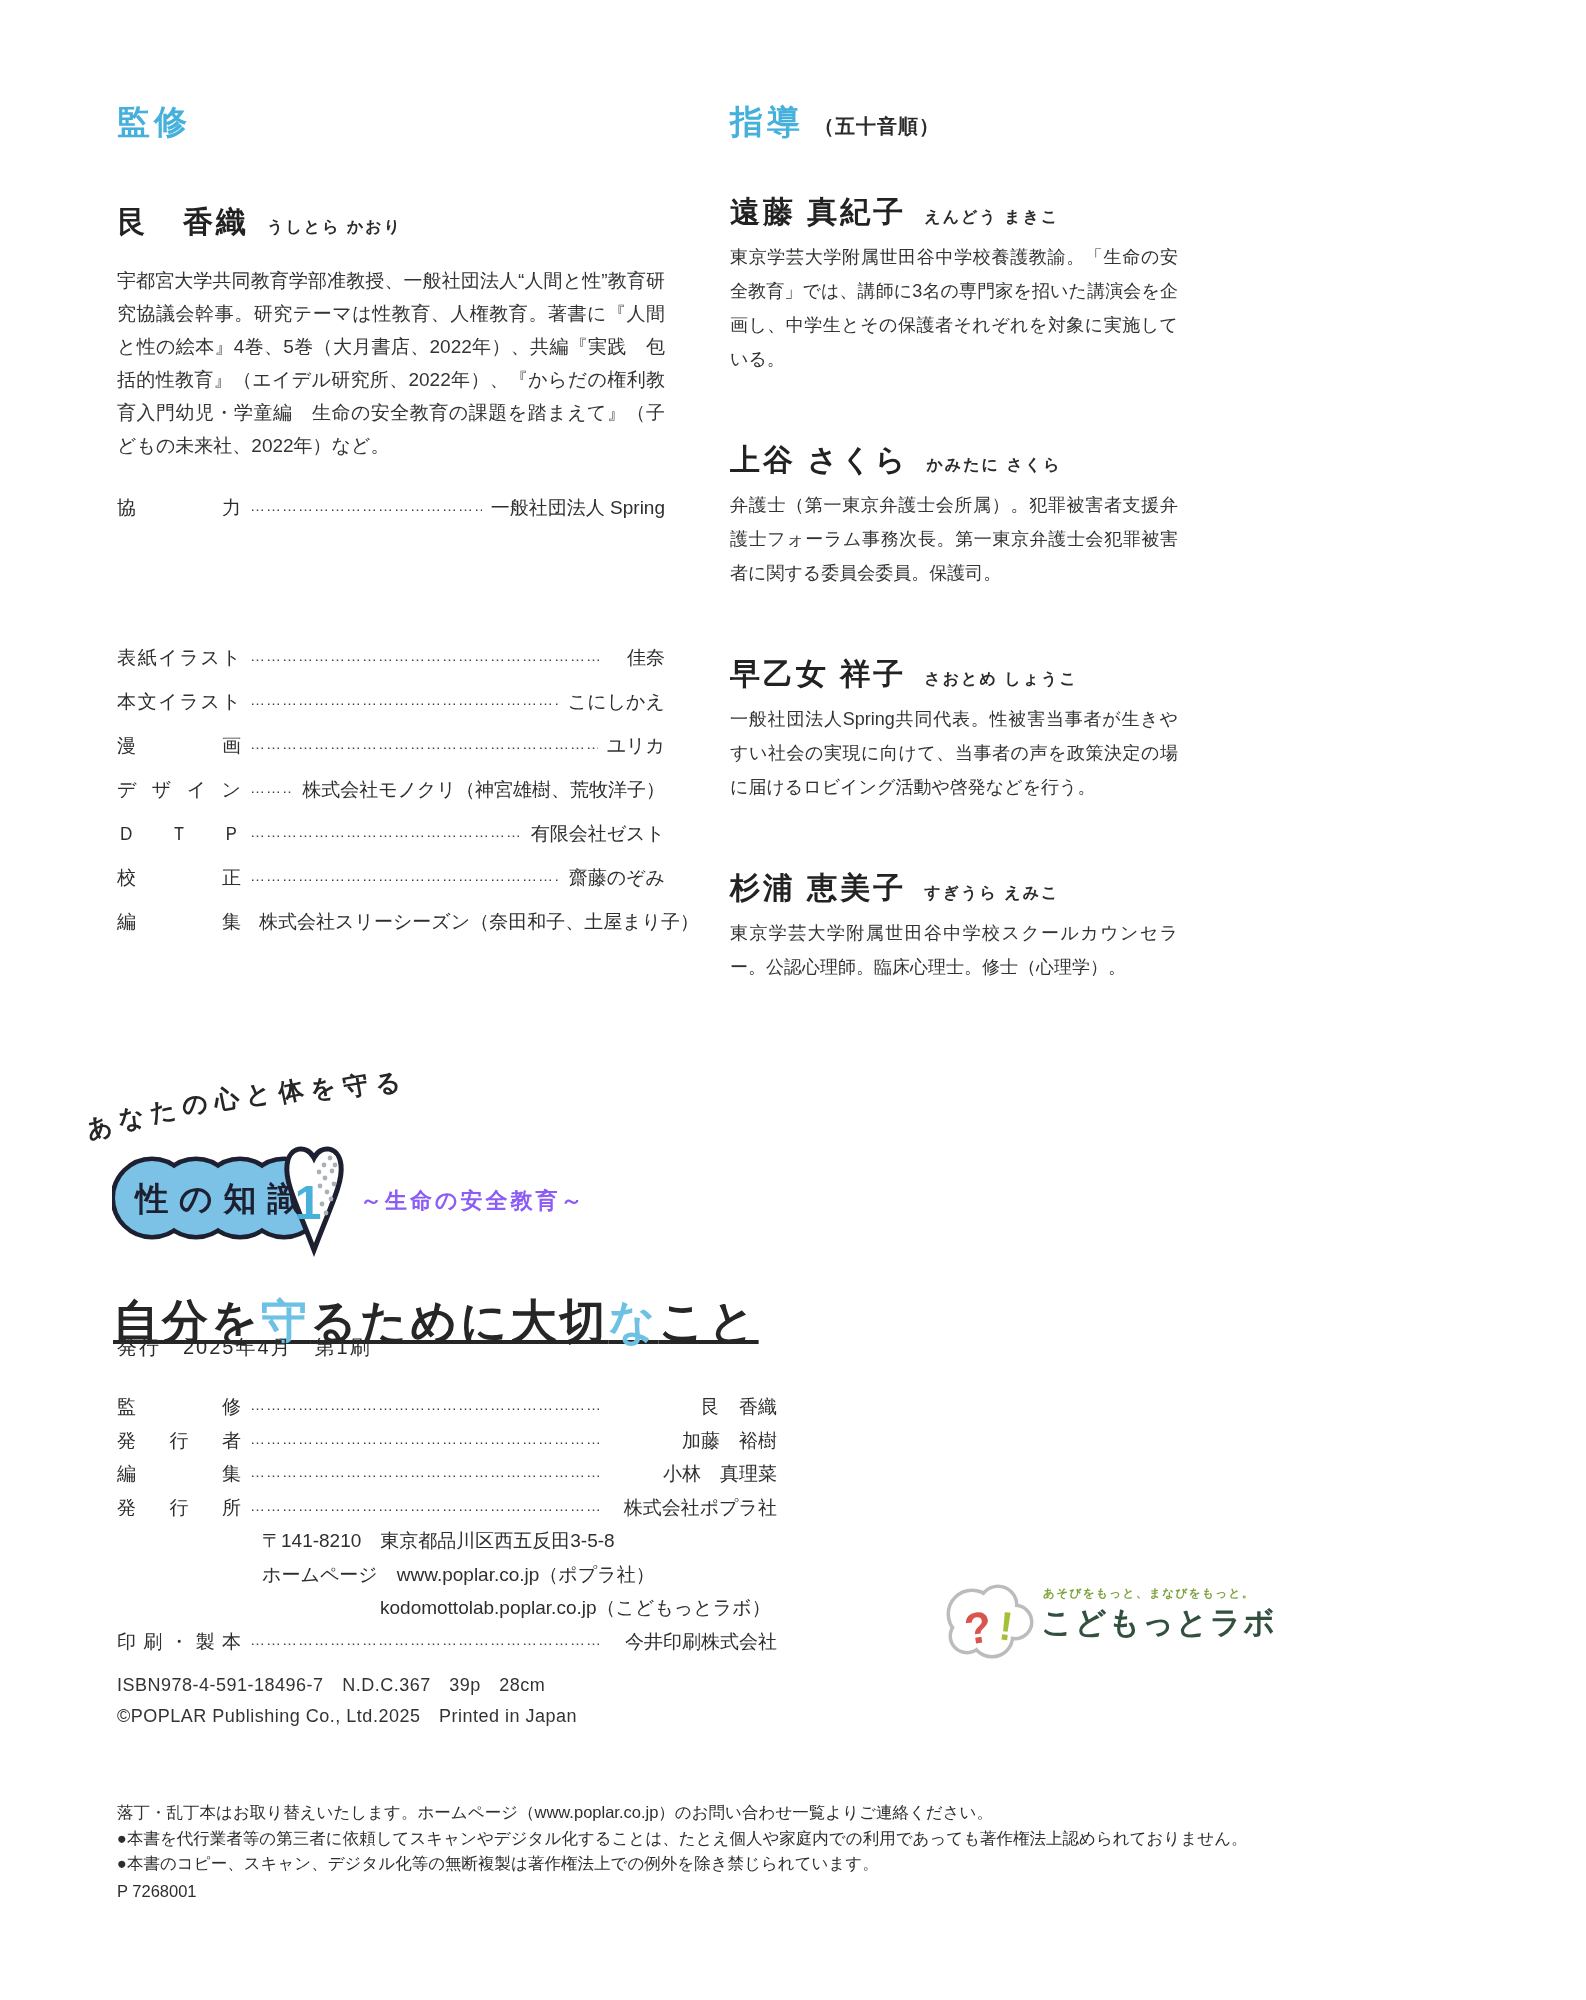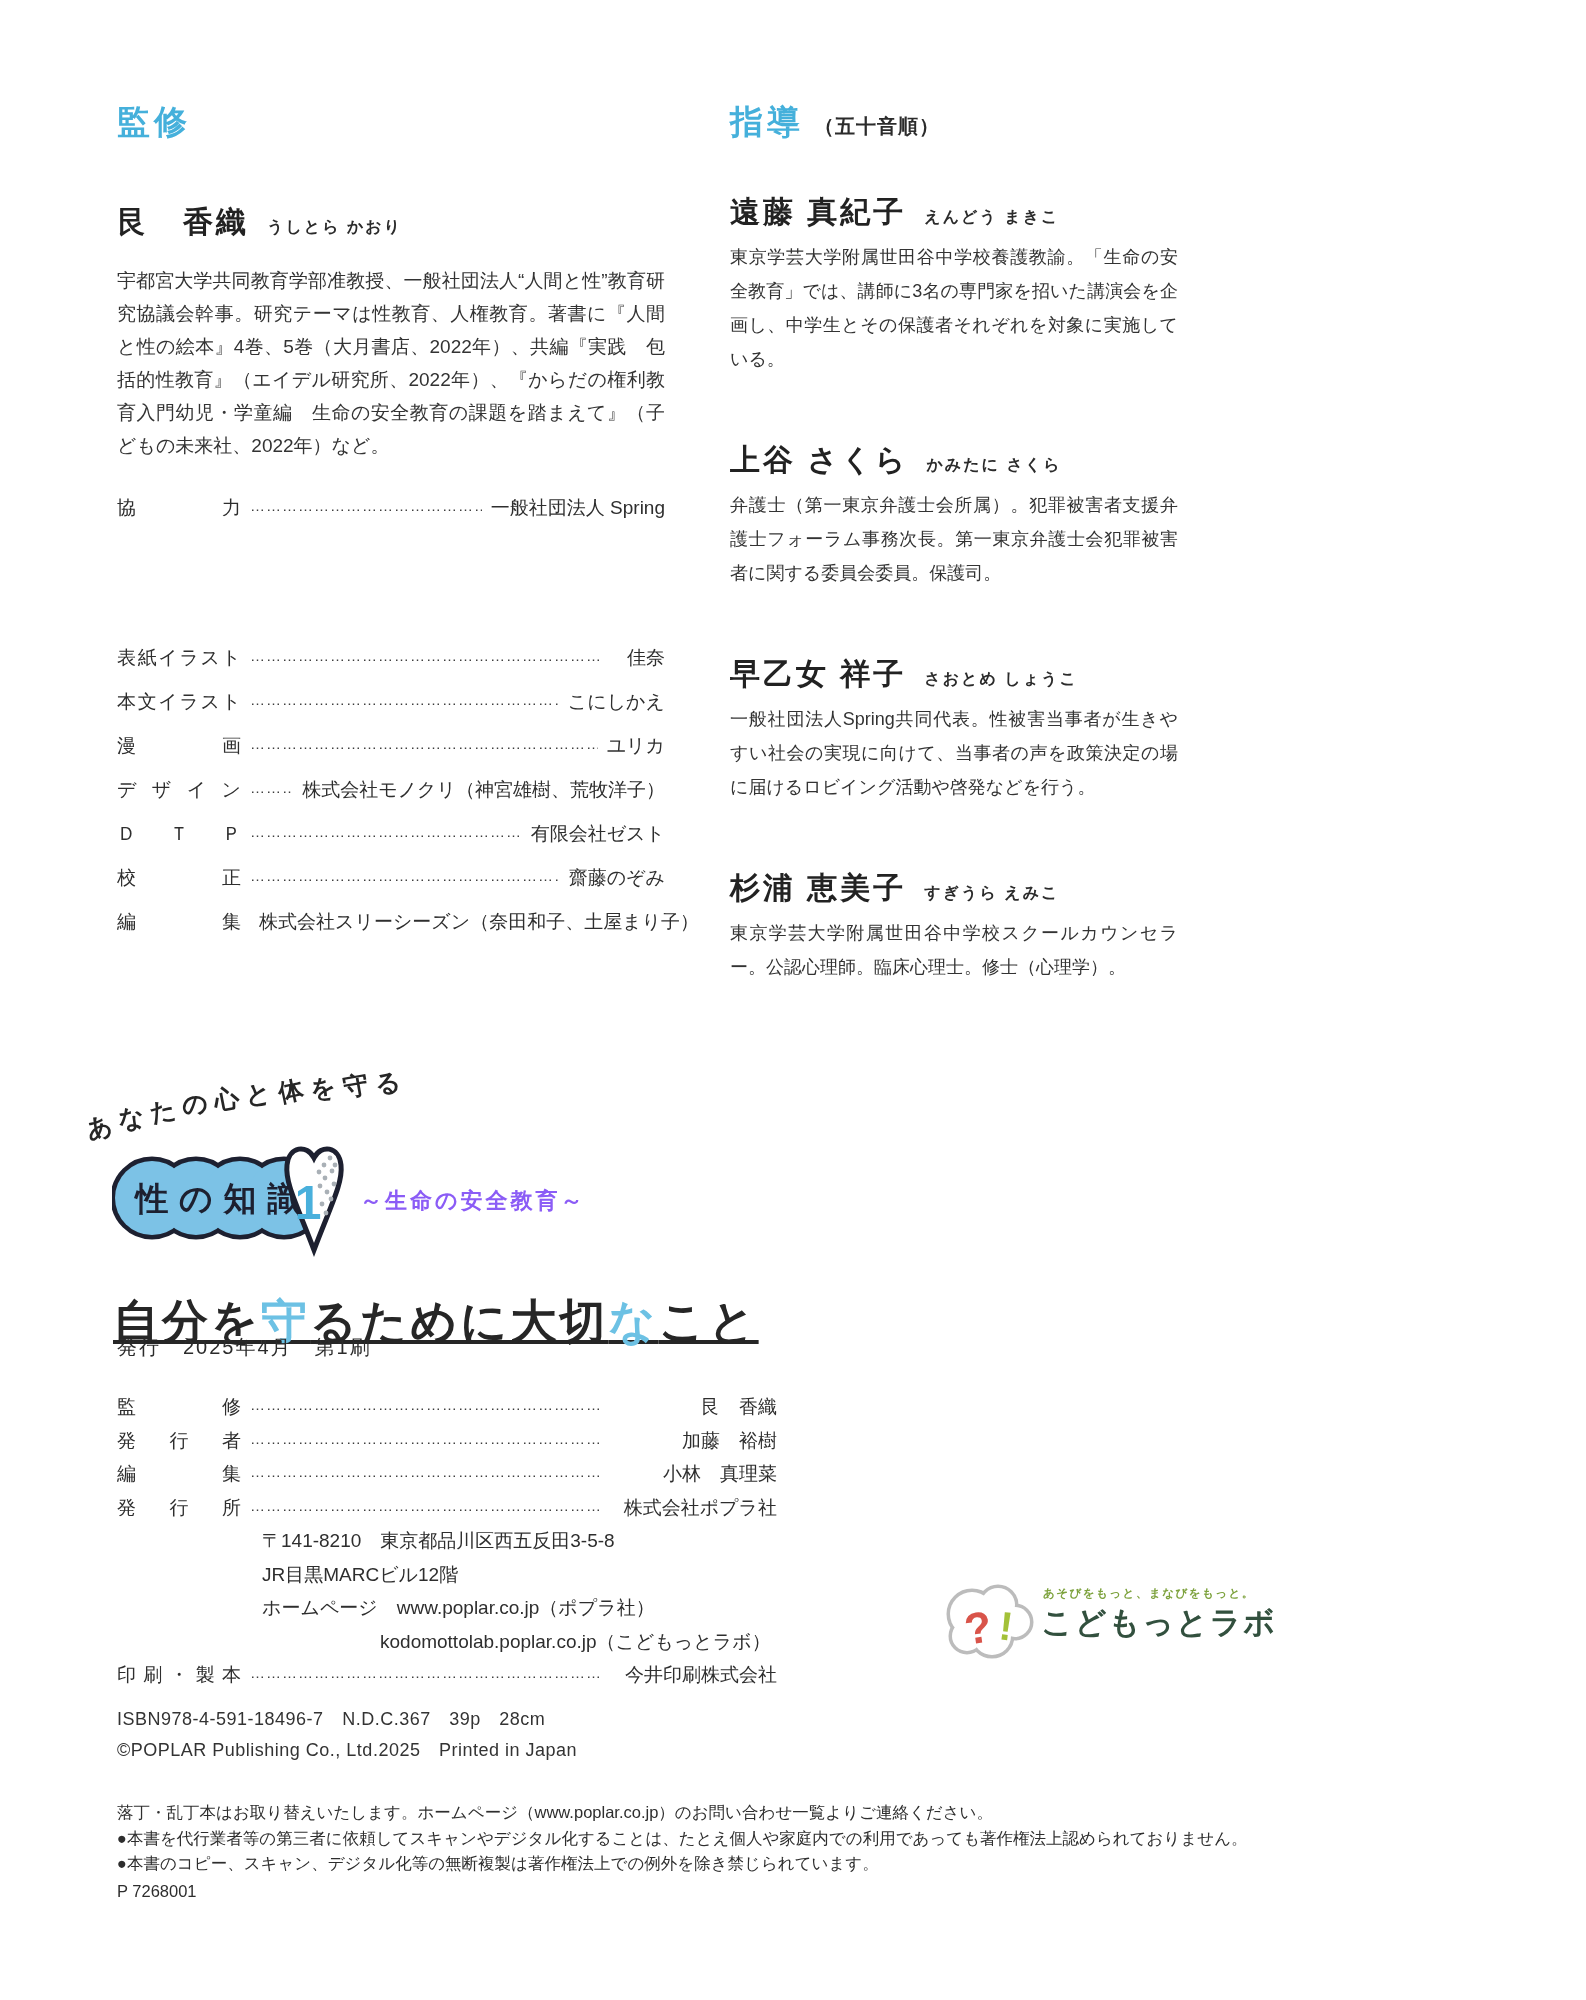--- a/index.html
+++ b/index.html
@@ -228,21 +228,20 @@
         <span class="cvalue">小林　真理菜</span>
       </div>
       <div class="crow">
         <span class="clabel">発行所</span>
         <span class="leader">…………………………………………………………</span>
         <span class="cvalue">株式会社ポプラ社</span>
       </div>
     </div>
     <div class="pub-address">
       <div>〒141-8210　東京都品川区西五反田3-5-8</div>
-      <div>JR目黒MARCビル12階</div>
       <div>ホームページ　www.poplar.co.jp（ポプラ社）</div>
       <div class="addr-indent">kodomottolab.poplar.co.jp（こどもっとラボ）</div>
     </div>
     <div class="pub-print">
       <div class="crow">
         <span class="clabel">印刷・製本</span>
         <span class="leader">…………………………………………………………</span>
         <span class="cvalue">今井印刷株式会社</span>
       </div>
     </div>

